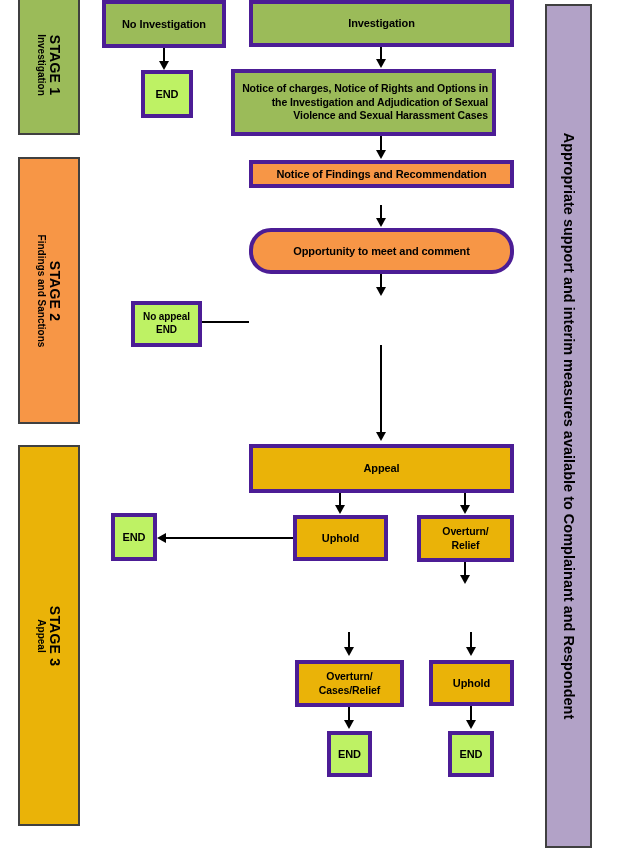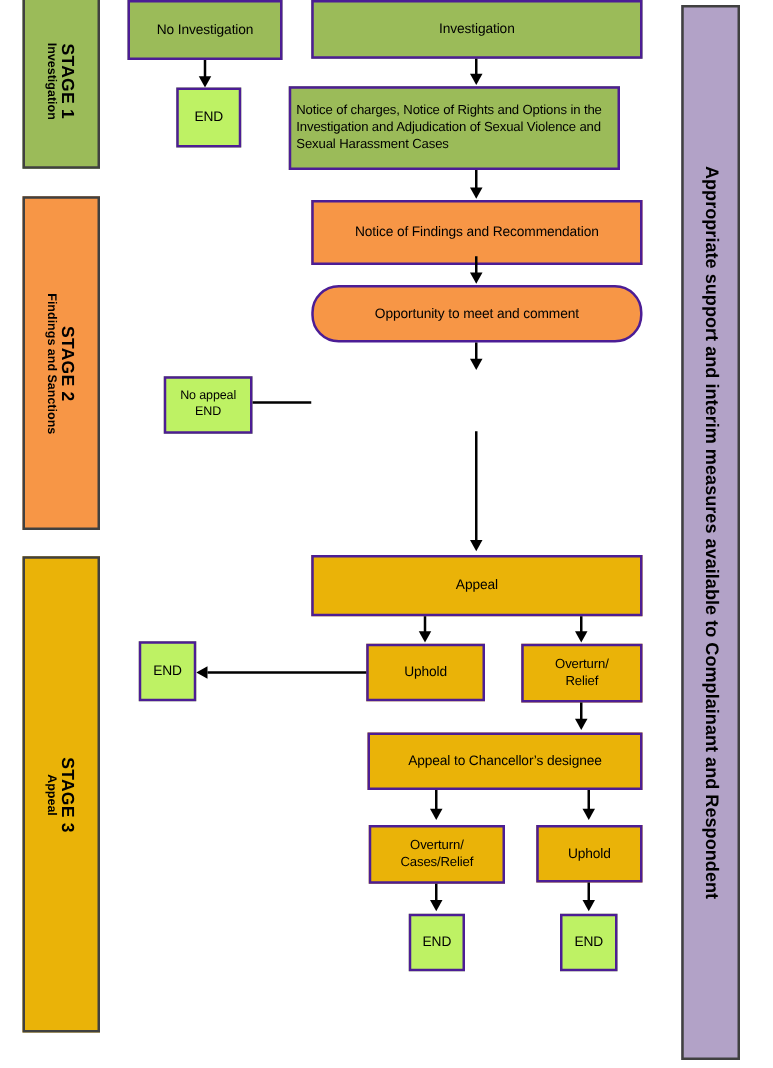--- a/index.html
+++ b/index.html
@@ -11,26 +11,26 @@
   #canvas{
     position:relative;
     width:618px;
     height:854px;
     background:#ffffff;
     overflow:hidden;
   }
   .node{
     position:absolute;
     box-sizing:border-box;
-    border:2px solid #4c1d95;
+    border:4px solid #4c1d95;
     display:flex;
     align-items:center;
     justify-content:center;
-    text-align:left;
-    font-weight:normal;
+    text-align:right;
+    font-weight:bold;
     color:#000000;
     line-height:1.28;
     padding:1px 4px;
     letter-spacing:-0.1px;
   }
   .green{background:#9BBB59;}
   .orange{background:#F79646;}
   .blue{background:#eab308;}
   .grey{background:#bef264;}
   .purple{background:#B2A2C7;}
@@ -150,21 +150,21 @@
   <div class="vline" style="left:380px;top:47px;height:13px;"></div>
   <div class="arrow-down" style="left:375.5px;top:59px;"></div>
 
   <div class="node green t12" style="left:231px;top:69px;width:265px;height:67px;">
     <span>Notice of charges, Notice of Rights and Options in the Investigation and Adjudication of Sexual Violence and Sexual Harassment Cases</span>
   </div>
 
   <div class="vline" style="left:380px;top:136px;height:15px;"></div>
   <div class="arrow-down" style="left:375.5px;top:150px;"></div>
 
-  <div class="node orange t13" style="left:249px;top:160px;width:265px;height:52px;">
+  <div class="node orange t13" style="left:249px;top:160px;width:265px;height:28px;">
     <span>Notice of Findings and Recommendation</span>
   </div>
 
   <div class="vline" style="left:380px;top:205px;height:14px;"></div>
   <div class="arrow-down" style="left:375.5px;top:218px;"></div>
 
   <div class="node orange t13" style="left:249px;top:228px;width:265px;height:46px;border-radius:22px;">
     <span>Opportunity to meet and comment</span>
   </div>
 
@@ -205,23 +205,20 @@
   <div class="hline" style="left:166px;top:537px;width:127px;"></div>
   <div class="arrow-left" style="left:157px;top:532.5px;"></div>
 
   <div class="node grey t13" style="left:111px;top:513px;width:46px;height:48px;">
     <span>END</span>
   </div>
 
   <div class="vline" style="left:464px;top:562px;height:14px;"></div>
   <div class="arrow-down" style="left:459.5px;top:575px;"></div>
 
-  <div class="node blue t13" style="left:294px;top:586px;width:220px;height:46px;">
-    <span>Appeal to Chancellor’s designee</span>
-  </div>
 
   <div class="vline" style="left:348px;top:632px;height:16px;"></div>
   <div class="arrow-down" style="left:343.5px;top:647px;"></div>
 
   <div class="vline" style="left:470px;top:632px;height:16px;"></div>
   <div class="arrow-down" style="left:465.5px;top:647px;"></div>
 
   <div class="node blue t12" style="left:295px;top:660px;width:109px;height:47px;flex-direction:column;">
     <span>Overturn/</span>
     <span>Cases/Relief</span>

